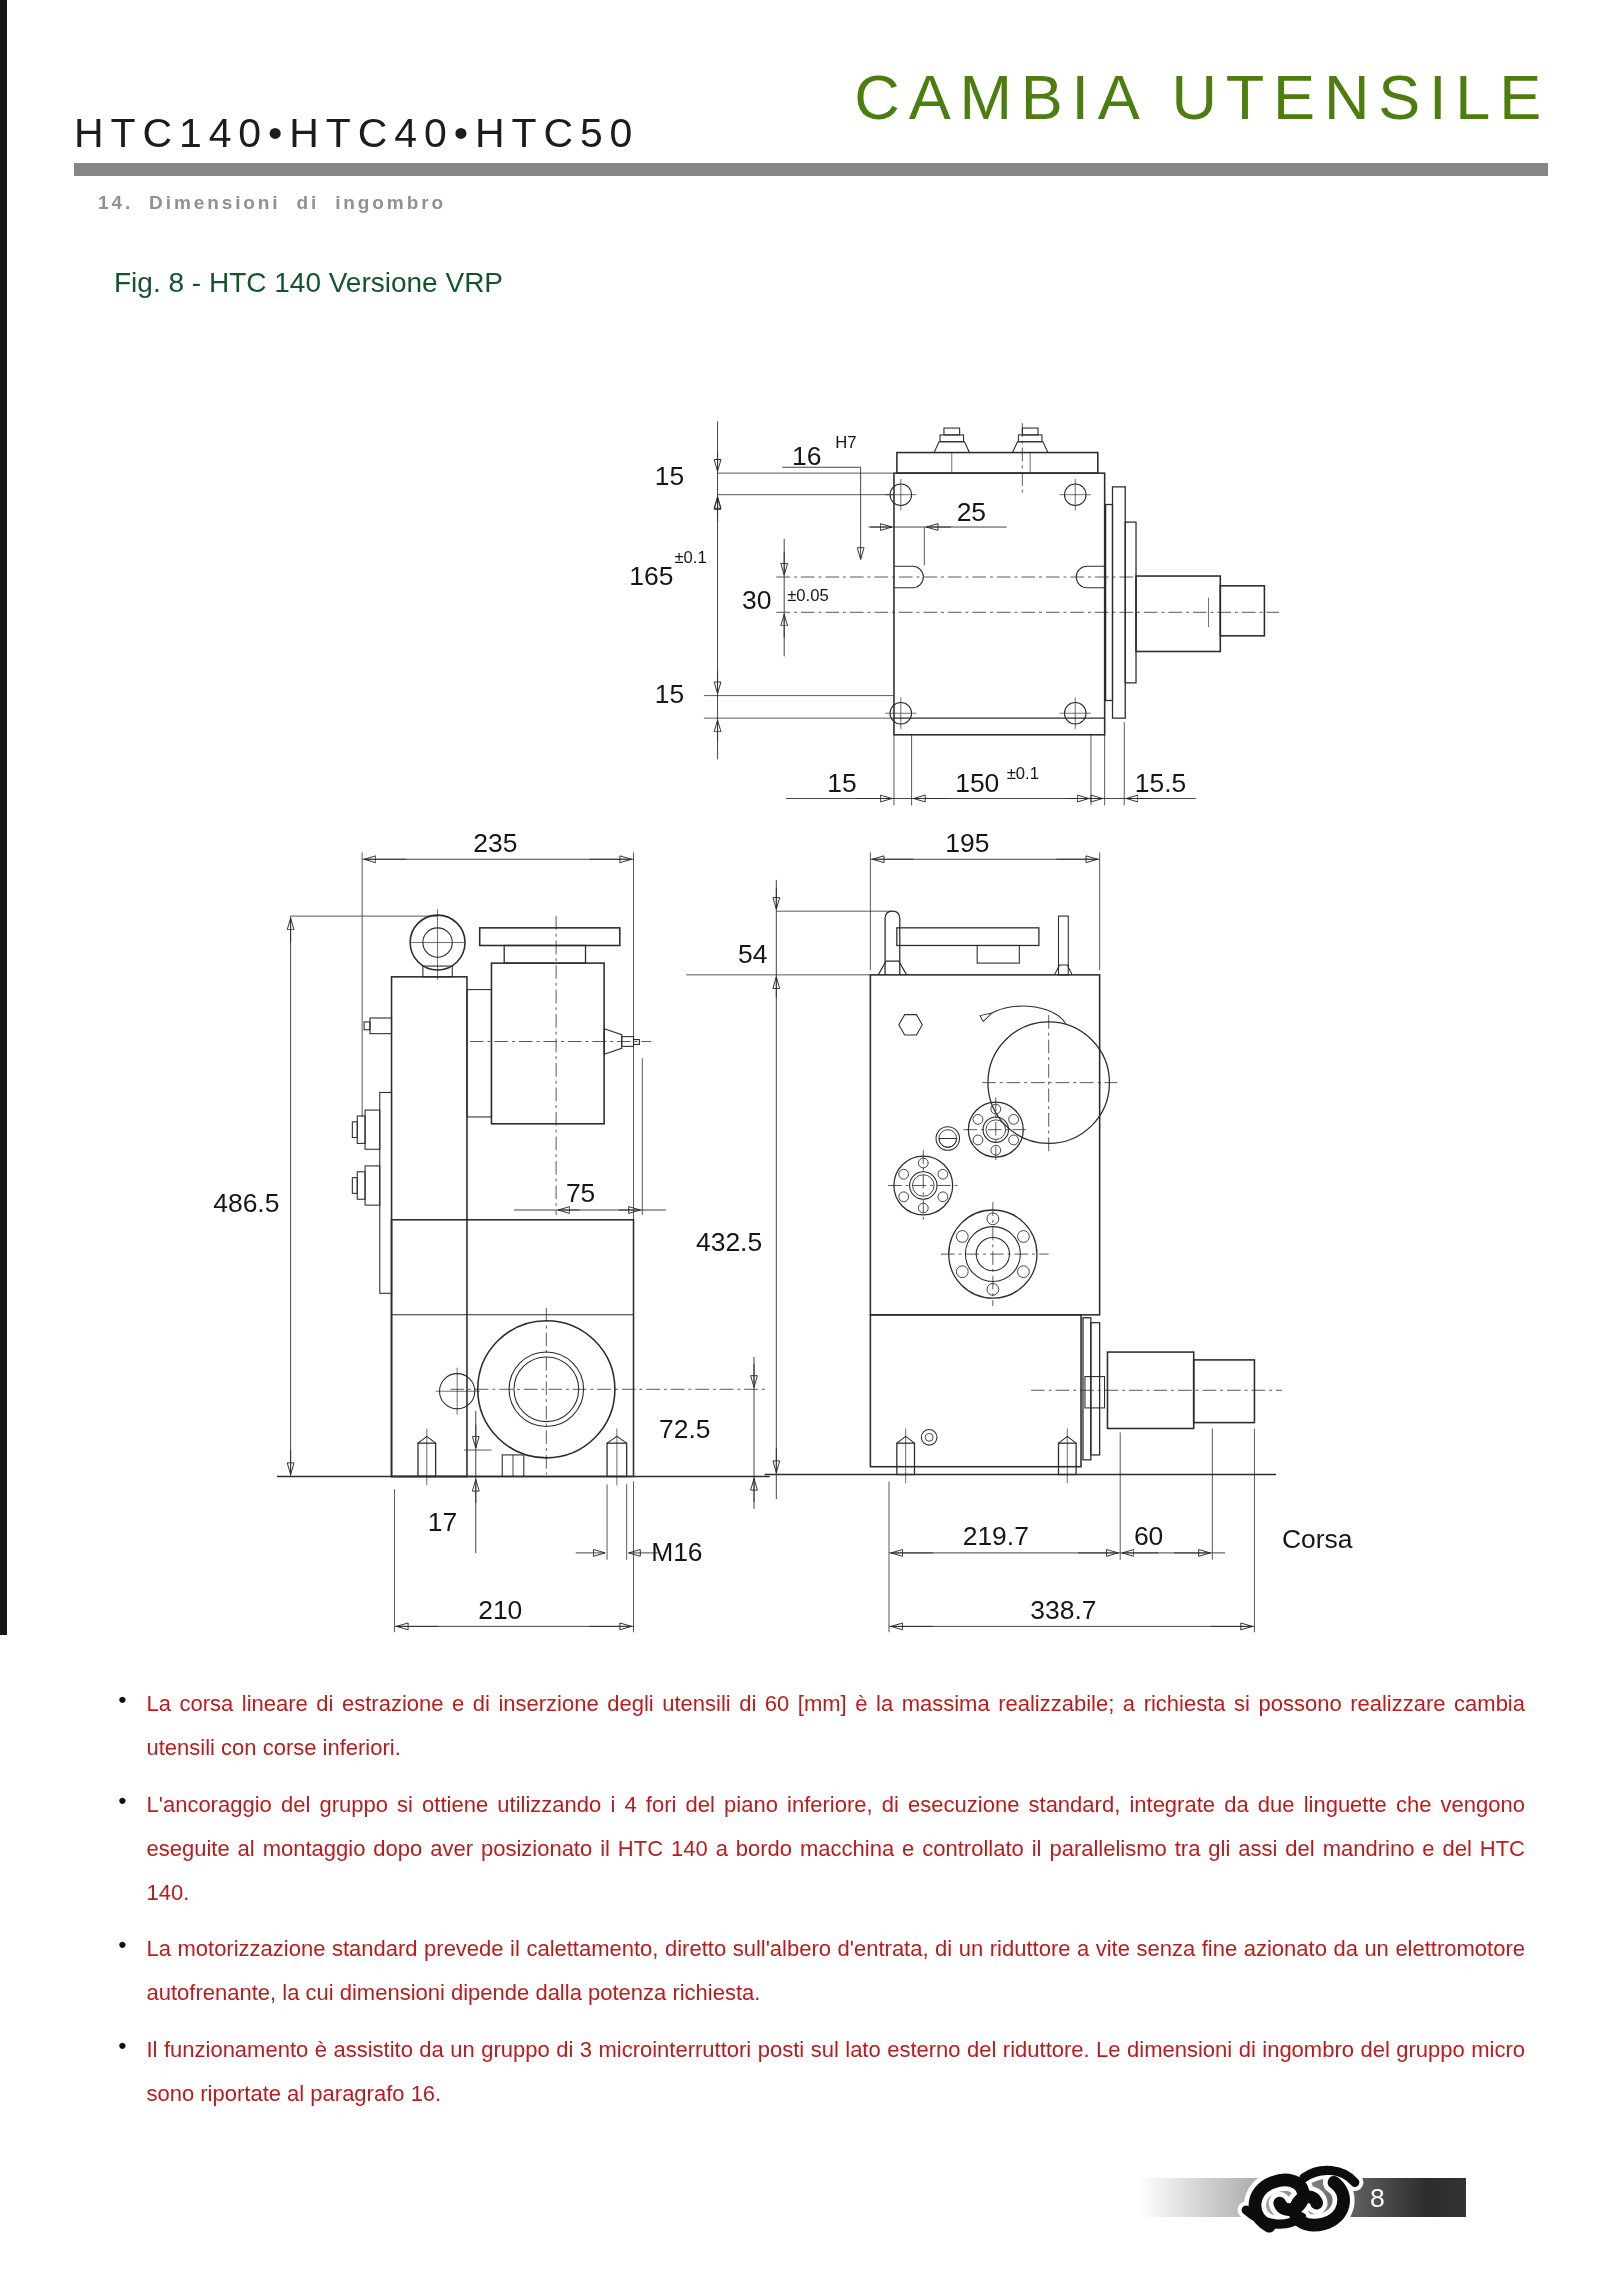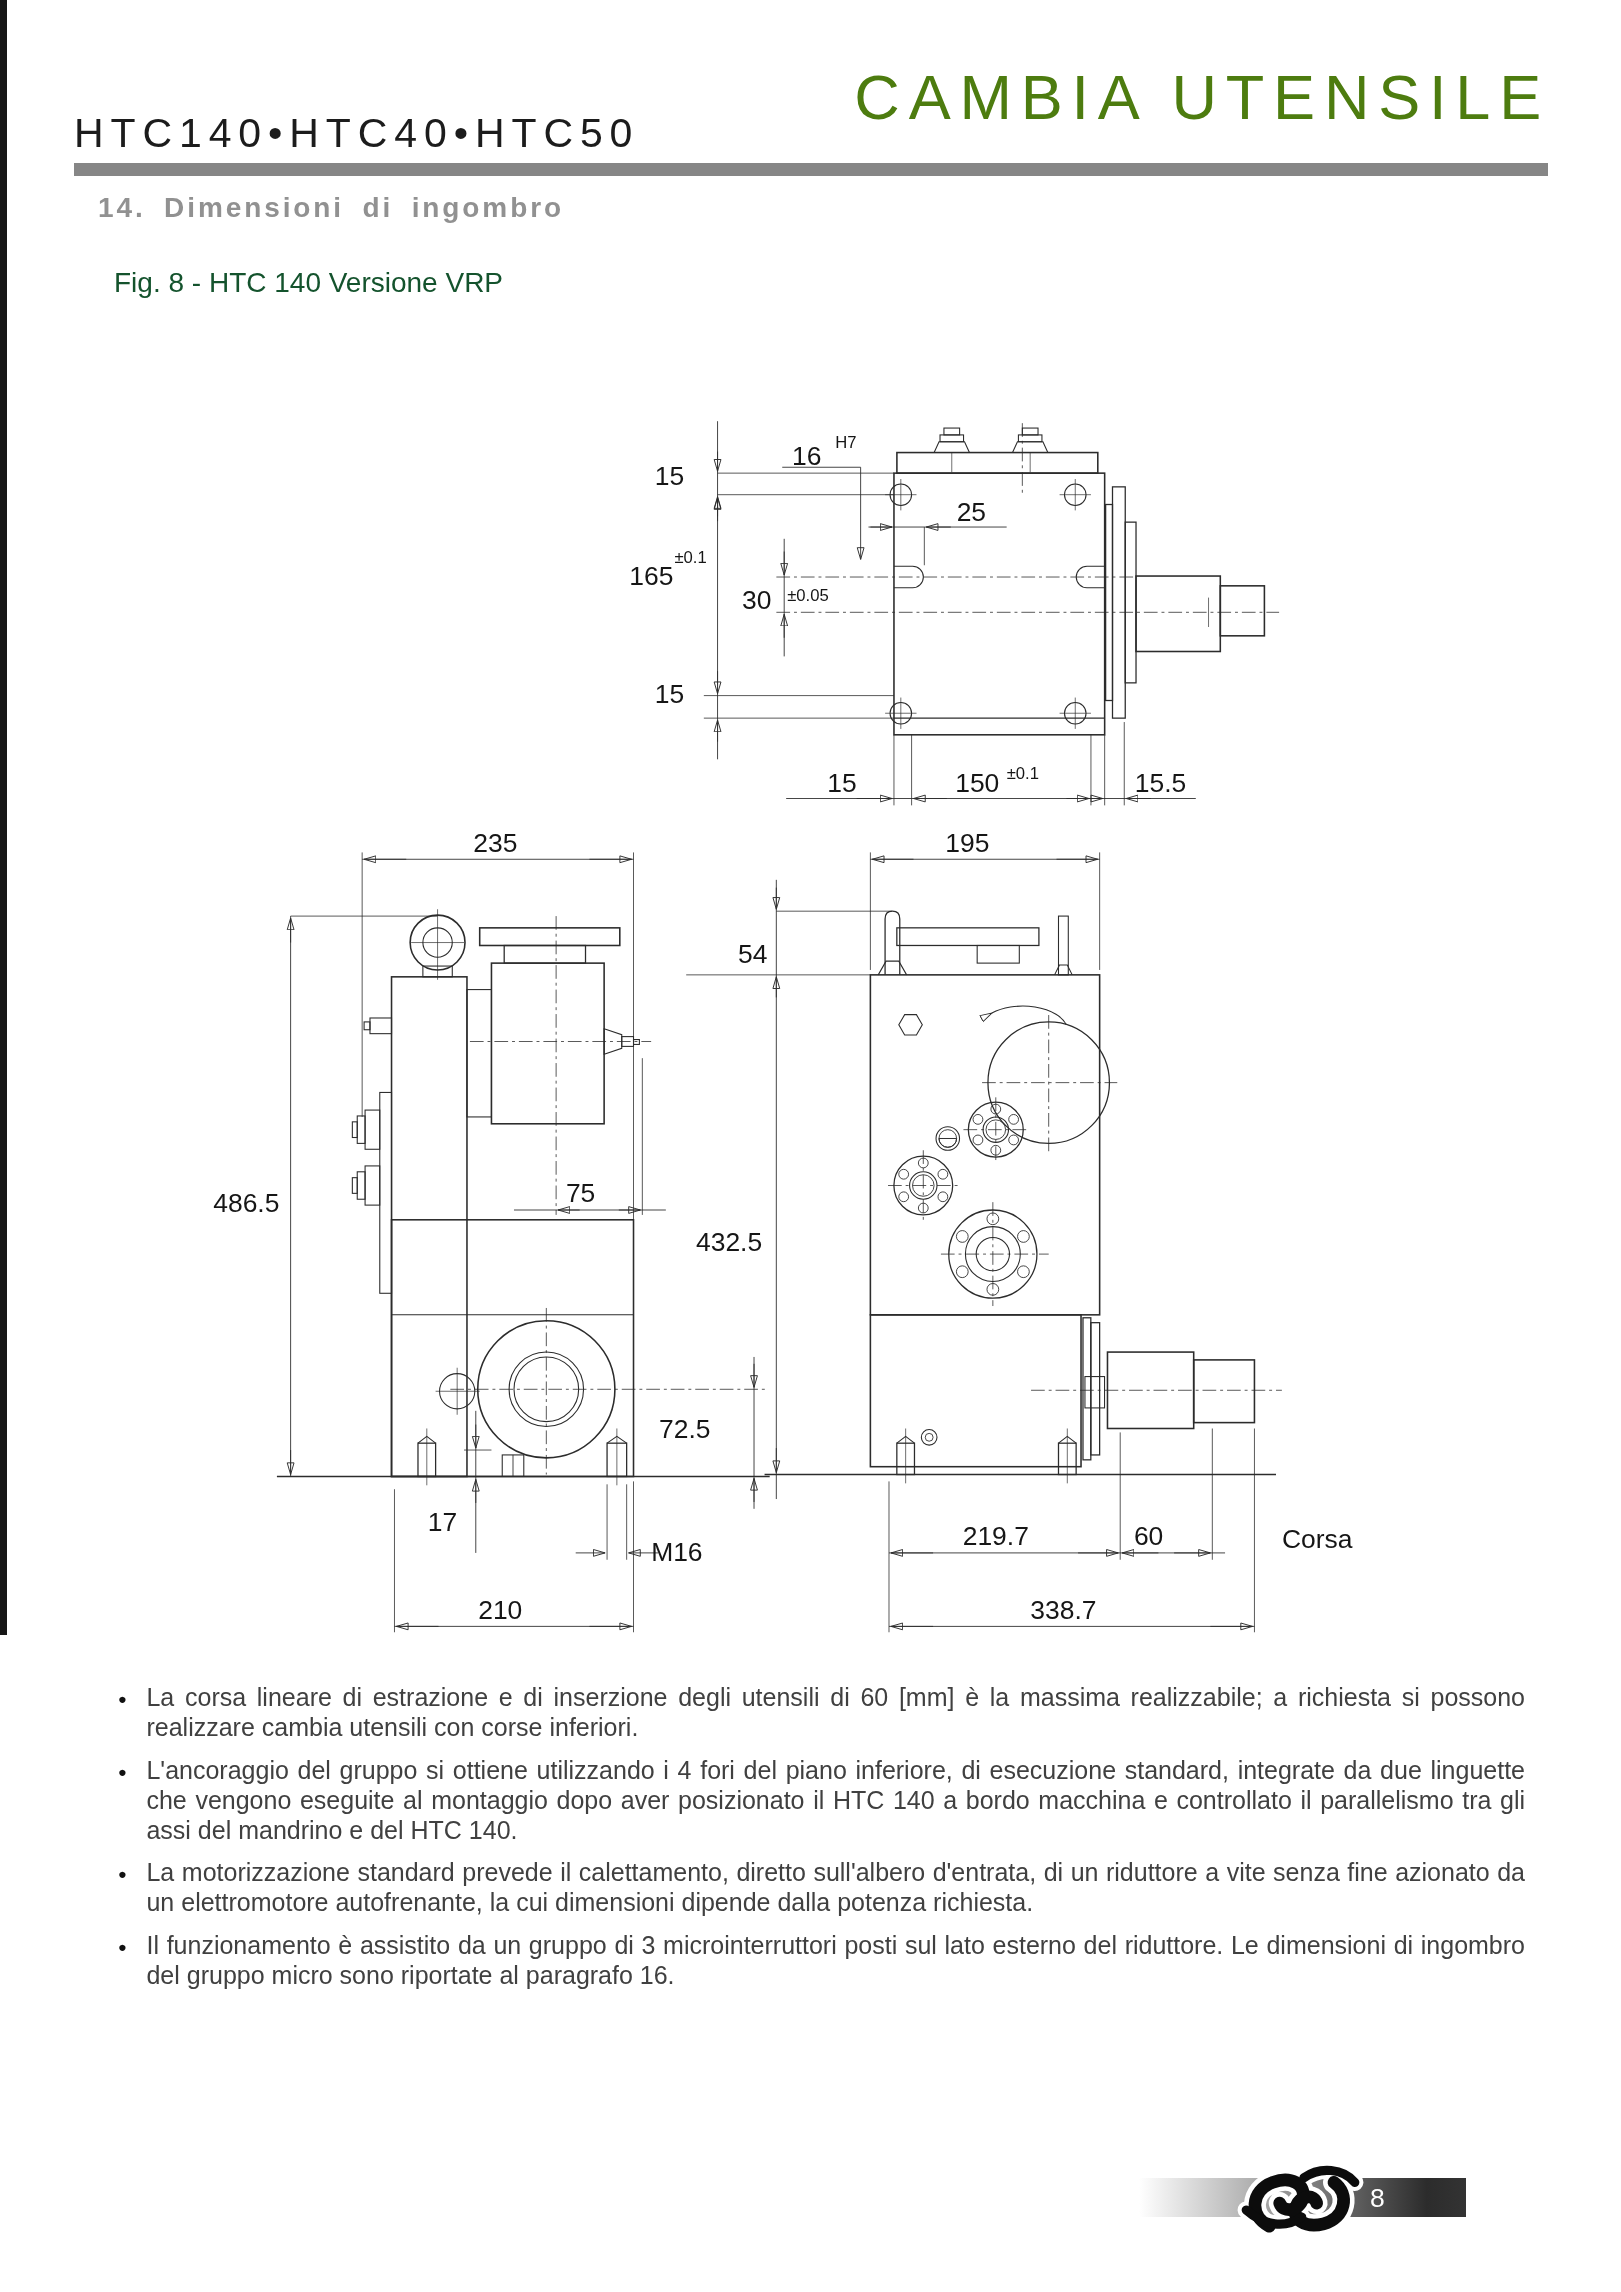--- a/index.html
+++ b/index.html
@@ -3,37 +3,37 @@
 <meta charset="utf-8">
 <style>
   html,body{margin:0;padding:0;background:#e8e8e8;}
   #page{position:relative;width:1621px;height:2293px;background:#ffffff;overflow:hidden;
         font-family:"Liberation Sans",sans-serif;color:#161616;}
   .abs{position:absolute;}
   
   .models{font-size:41px;letter-spacing:6.9px;color:#1c1c1c;}
   .bigtitle{font-size:63px;letter-spacing:8.8px;color:#4d7c0f;font-weight:400;}
   .hbar{background:#868686;}
-  .sectitle{font-size:28px;font-weight:bold;color:#919191;letter-spacing:2.9px;word-spacing:7.8px;}
+  .sectitle{font-size:19px;font-weight:bold;color:#919191;letter-spacing:2.9px;word-spacing:7.8px;}
   .figcap{font-size:28px;color:#14532d;}
   
   svg.dw line,svg.dw path,svg.dw rect,svg.dw circle,svg.dw polygon,svg.dw polyline{fill:none;stroke:#2c2c2c;}
   .o16{stroke-width:1.6;} .o13{stroke-width:1.3;} .o11{stroke-width:1.1;} .o09{stroke-width:0.9;}
   .dim{stroke-width:0.9;stroke:#3a3a3a;}
   .ext{stroke-width:0.8;stroke:#3a3a3a;}
   .cl{stroke-width:0.8;stroke:#3a3a3a;stroke-dasharray:14 4 3 4;}
   .thin{stroke-width:0.7;}
   svg.dw text{fill:#161616;stroke:none;font-family:"Liberation Sans",sans-serif;font-size:27px;}
   svg.dw text.tol{font-size:17px;}
   .blk{fill:#111;stroke:none;}
   
   .bullets{width:1407px;}
   .bullets .bi{display:flex;gap:19.6px;margin-bottom:12.7px;}
   .bullets .dot{font-size:14.7px;line-height:32px;margin-top:1px;color:#111;}
-  .bullets p{margin:0;font-size:25px;line-height:30px;text-align:justify;color:#404040;}
+  .bullets p{margin:0;font-size:22px;line-height:44px;text-align:justify;color:#b91c1c;}
   
   .fbar{background:linear-gradient(90deg,#ffffff 0%,#d6d6d6 18%,#a8a8a8 38%,#6d6d6d 60%,#2c2c2c 88%,#333333 100%);}
   .pagenum{font-size:26.5px;color:#ffffff;}
   .artifact{background:#161616;}
 </style>
 </head>
 <body>
 
 <div id="page">
 

